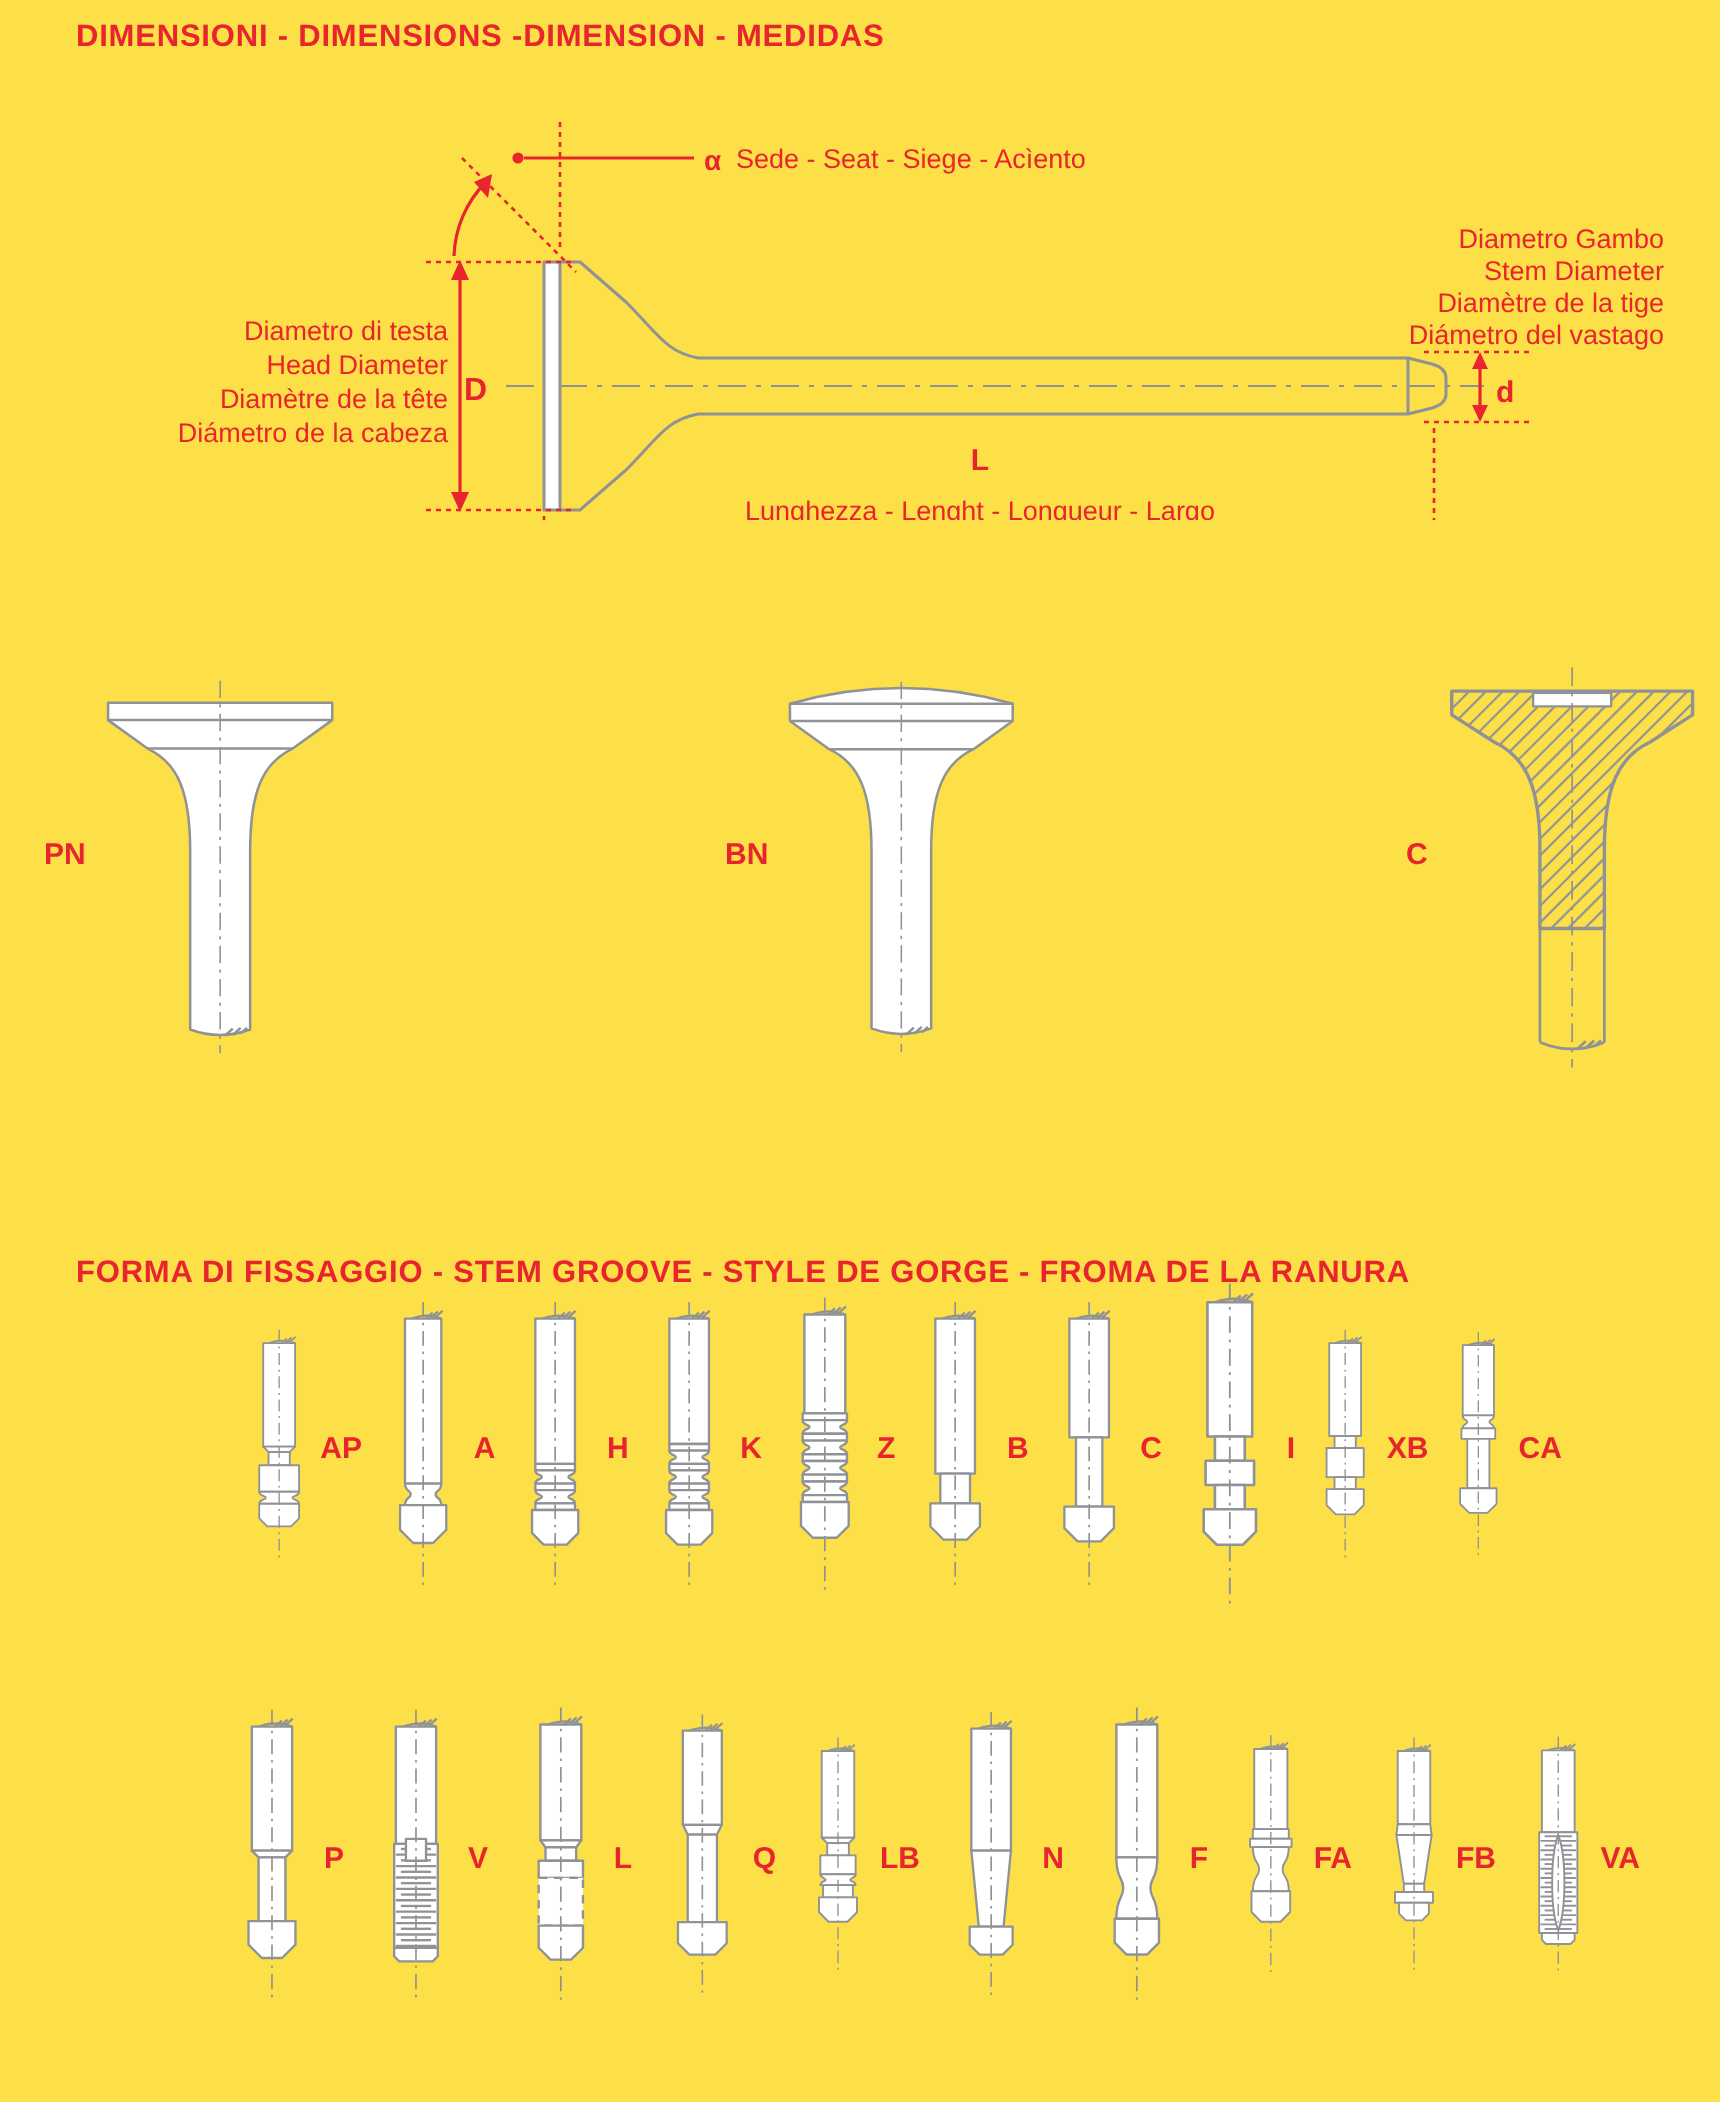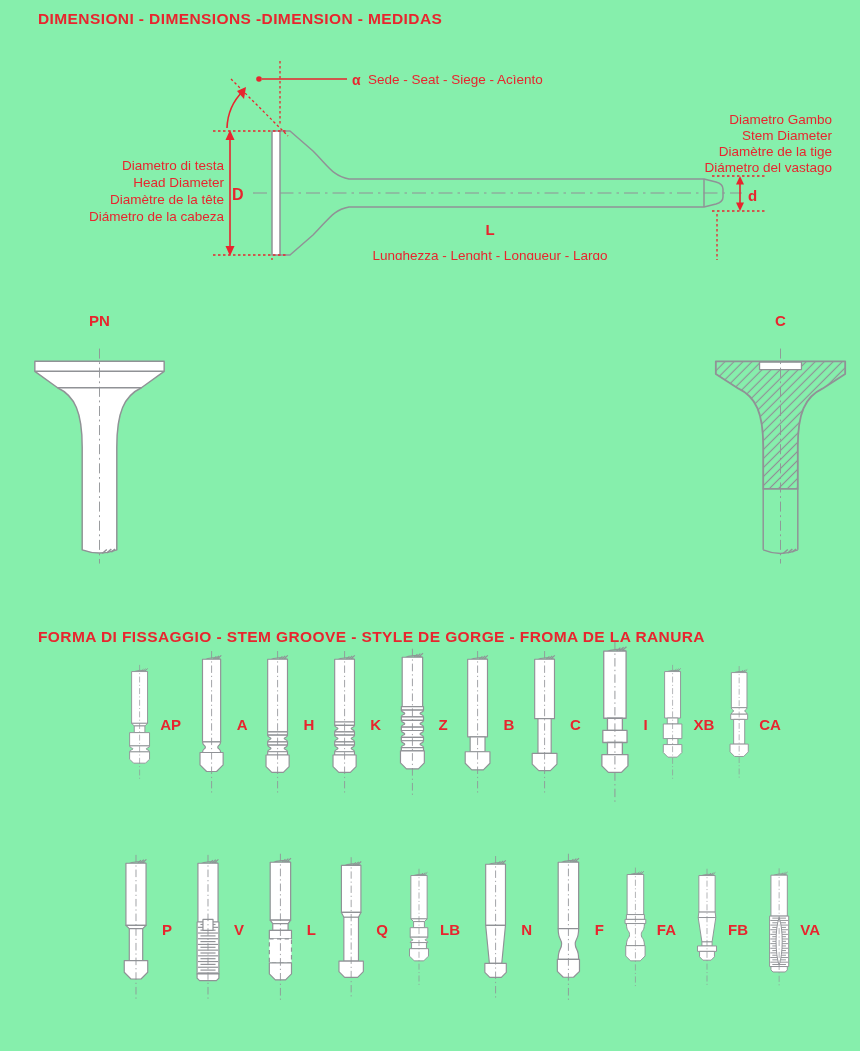--- a/index.html
+++ b/index.html
@@ -1,25 +1,25 @@
 <!DOCTYPE html>
 <html><head>
 <meta charset="utf-8">
 <style>
   html,body{margin:0;padding:0;background:#fff;}
-  .page{position:relative;width:860px;height:1051px;background:#86efac;overflow:hidden;
+  .page{position:relative;width:860px;height:1051px;background:#fde047;overflow:hidden;
         font-family:"Liberation Sans",sans-serif;}
   .sec-title{position:absolute;left:38px;color:#e8252e;font-size:15.5px;font-weight:bold;
              letter-spacing:.4px;white-space:nowrap;}
   #t1{top:10px;} #t2{top:284px;} #t3{top:628px;}
   .row{position:absolute;display:flex;justify-content:space-between;}
   #headRow{left:22px;top:312px;width:836px;}
   #stemRow1{left:119px;top:638px;width:662px;}
   #stemRow2{left:110px;top:843px;width:710px;}
-  .hcol{width:155px;display:flex;flex-direction:column;align-items:center;}
+  .hcol{width:155px;display:flex;flex-direction:row;align-items:center;}
   .scol{width:62px;display:flex;align-items:center;}
   .hlbl{color:#e8252e;font-weight:bold;font-size:15px;height:22px;}
   .slbl{color:#e8252e;font-weight:bold;font-size:15px;margin-top:5px;}
   svg{display:block;}
   text{font-family:"Liberation Sans",sans-serif;}
   .rt{fill:#e8252e;font-size:13.5px;}
   .rb{fill:#e8252e;font-weight:bold;}
 </style>
 </head>
 <body>
@@ -100,20 +100,35 @@
             <line x1="14" y1="41" x2="156" y2="41"></line>
             <line x1="39" y1="59" x2="131" y2="59"></line>
             <line x1="88" y1="241" x2="93" y2="236.5"></line>
             <line x1="93" y1="240.5" x2="98" y2="236"></line>
             <line x1="98" y1="239.5" x2="102" y2="236"></line>
             <line x1="85" y1="16" x2="85" y2="252" stroke-dasharray="11 4 2 4" stroke-width="1"></line>
           </g>
         </svg>
       </div>
       <div class="hcol">
+        <div class="hlbl">BN</div>
+        <svg width="155" height="235" viewBox="0 0 170 258">
+          <g stroke="#909296" stroke-width="1.6" fill="none" stroke-linejoin="round">
+            <path fill="#fff" d="M14,30 Q85,10 156,30"></path>
+            <path fill="#fff" d="M14,30 H156 V41 L131,59 C112,68 104,86 104,124 V237 Q85,244 66,237 V124 C66,86 58,68 39,59 L14,41 Z"></path>
+            <line x1="14" y1="41" x2="156" y2="41"></line>
+            <line x1="39" y1="59" x2="131" y2="59"></line>
+            <line x1="88" y1="241" x2="93" y2="236.5"></line>
+            <line x1="93" y1="240.5" x2="98" y2="236"></line>
+            <line x1="98" y1="239.5" x2="102" y2="236"></line>
+            <line x1="85" y1="16" x2="85" y2="252" stroke-dasharray="11 4 2 4" stroke-width="1"></line>
+          </g>
+        </svg>
+      </div>
+      <div class="hcol">
         <div class="hlbl">C</div>
         <svg width="155" height="235" viewBox="0 0 170 258">
           <g stroke="#909296" stroke-width="1.6" fill="none" stroke-linejoin="round">
             <path fill="url(#hatch)" stroke-width="2" d="M14,30 H156 V44 L131,60 C112,69 104,87 104,123 V170 H66 V123 C66,87 58,69 39,60 L14,44 Z"></path>
             <rect x="62" y="31" width="46" height="8" fill="#fff" stroke-width="1.4"></rect>
             <path d="M66,170 V237"></path>
             <path d="M104,170 V237"></path>
             <path d="M66,237 Q85,245 104,237" fill="none"></path>
             <line x1="88" y1="241" x2="93" y2="236.5"></line>
             <line x1="93" y1="240.5" x2="98" y2="236"></line>

